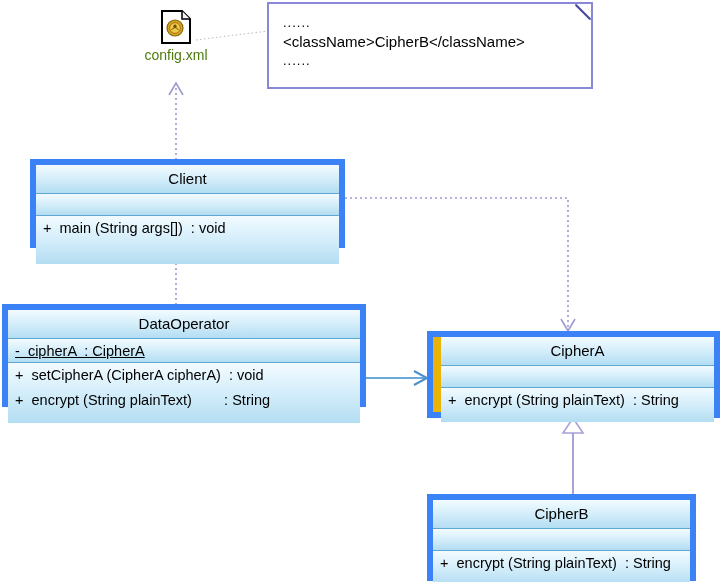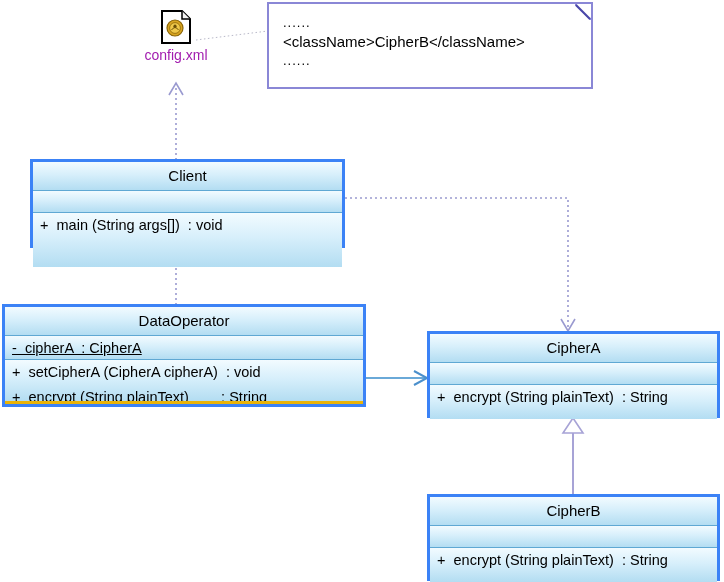--- a/index.html
+++ b/index.html
@@ -13,21 +13,21 @@
     height: 582px;
     background: #ffffff;
     font-family: "Liberation Sans", sans-serif;
     overflow: hidden;
   }
 
   
   .uml-class {
     position: absolute;
     box-sizing: border-box;
-    border: 3px solid #3b82f6;
+    border: 6px solid #3b82f6;
     background: #eab308;
   }
   .uml-compartment {
     box-sizing: border-box;
     background: linear-gradient(to bottom, #f2fbff 0%, #d7effb 45%, #b3ddf2 100%);
     border-bottom: 1px solid #5fa8d3;
     overflow: hidden;
   }
   .uml-compartment:last-child { border-bottom: none; }
 
@@ -81,21 +81,21 @@
     width: 90px;
   }
   .file-icon {
     position: relative;
     width: 32px;
     height: 34px;
     margin: 0 auto;
   }
   .file-caption {
     font-size: 14px;
-    color: #a21caf;
+    color: #4d7c0f;
     line-height: 18px;
     margin-top: 2px;
     white-space: pre;
   }
 
   
   .conn {
     position: absolute;
     left: 0;
     top: 0;
@@ -152,45 +152,45 @@
     <div class="note-body">
       <div class="note-line dots">......</div>
       <div class="note-line">&lt;className&gt;CipherB&lt;/className&gt;</div>
       <div class="note-line dots">......</div>
     </div>
   </div>
 
   <div class="uml-class" style="left:30px; top:159px; width:315px; height:89px;">
     <div class="uml-compartment uml-name">Client</div>
     <div class="uml-compartment uml-attrs uml-empty"></div>
-    <div class="uml-compartment uml-ops" style="height:54px;">
+    <div class="uml-compartment uml-ops" style="height:48px;">
       <div class="uml-row">+  main (String args[])  : void</div>
     </div>
   </div>
 
   <div class="uml-class" style="left:2px; top:304px; width:364px; height:103px;">
     <div class="uml-compartment uml-name">DataOperator</div>
     <div class="uml-compartment uml-attrs" style="height:24px;text-decoration:underline;">
       <div class="uml-row">-  cipherA  : CipherA</div>
     </div>
-    <div class="uml-compartment uml-ops" style="height:41px;">
+    <div class="uml-compartment uml-ops" style="height:60px;">
       <div class="uml-row">+  setCipherA (CipherA cipherA)  : void</div>
       <div class="uml-row">+  encrypt (String plainText)        : String</div>
     </div>
   </div>
 
-  <div class="uml-class" style="left:427px; top:331px; width:293px; height:87px;">
+  <div class="uml-class" style="left:427px; top:331px; width:293px; height:87px;padding-left:8px;">
     <div class="uml-compartment uml-name">CipherA</div>
     <div class="uml-compartment uml-attrs uml-empty"></div>
     <div class="uml-compartment uml-ops" style="height:34px;">
       <div class="uml-row">+  encrypt (String plainText)  : String</div>
     </div>
   </div>
 
-  <div class="uml-class" style="left:427px; top:494px; width:293px; height:87px;">
+  <div class="uml-class" style="left:427px; top:494px; width:269px; height:87px;">
     <div class="uml-compartment uml-name">CipherB</div>
     <div class="uml-compartment uml-attrs uml-empty"></div>
     <div class="uml-compartment uml-ops" style="height:34px;">
       <div class="uml-row">+  encrypt (String plainText)  : String</div>
     </div>
   </div>
 
 </div>
 
 </body></html>

